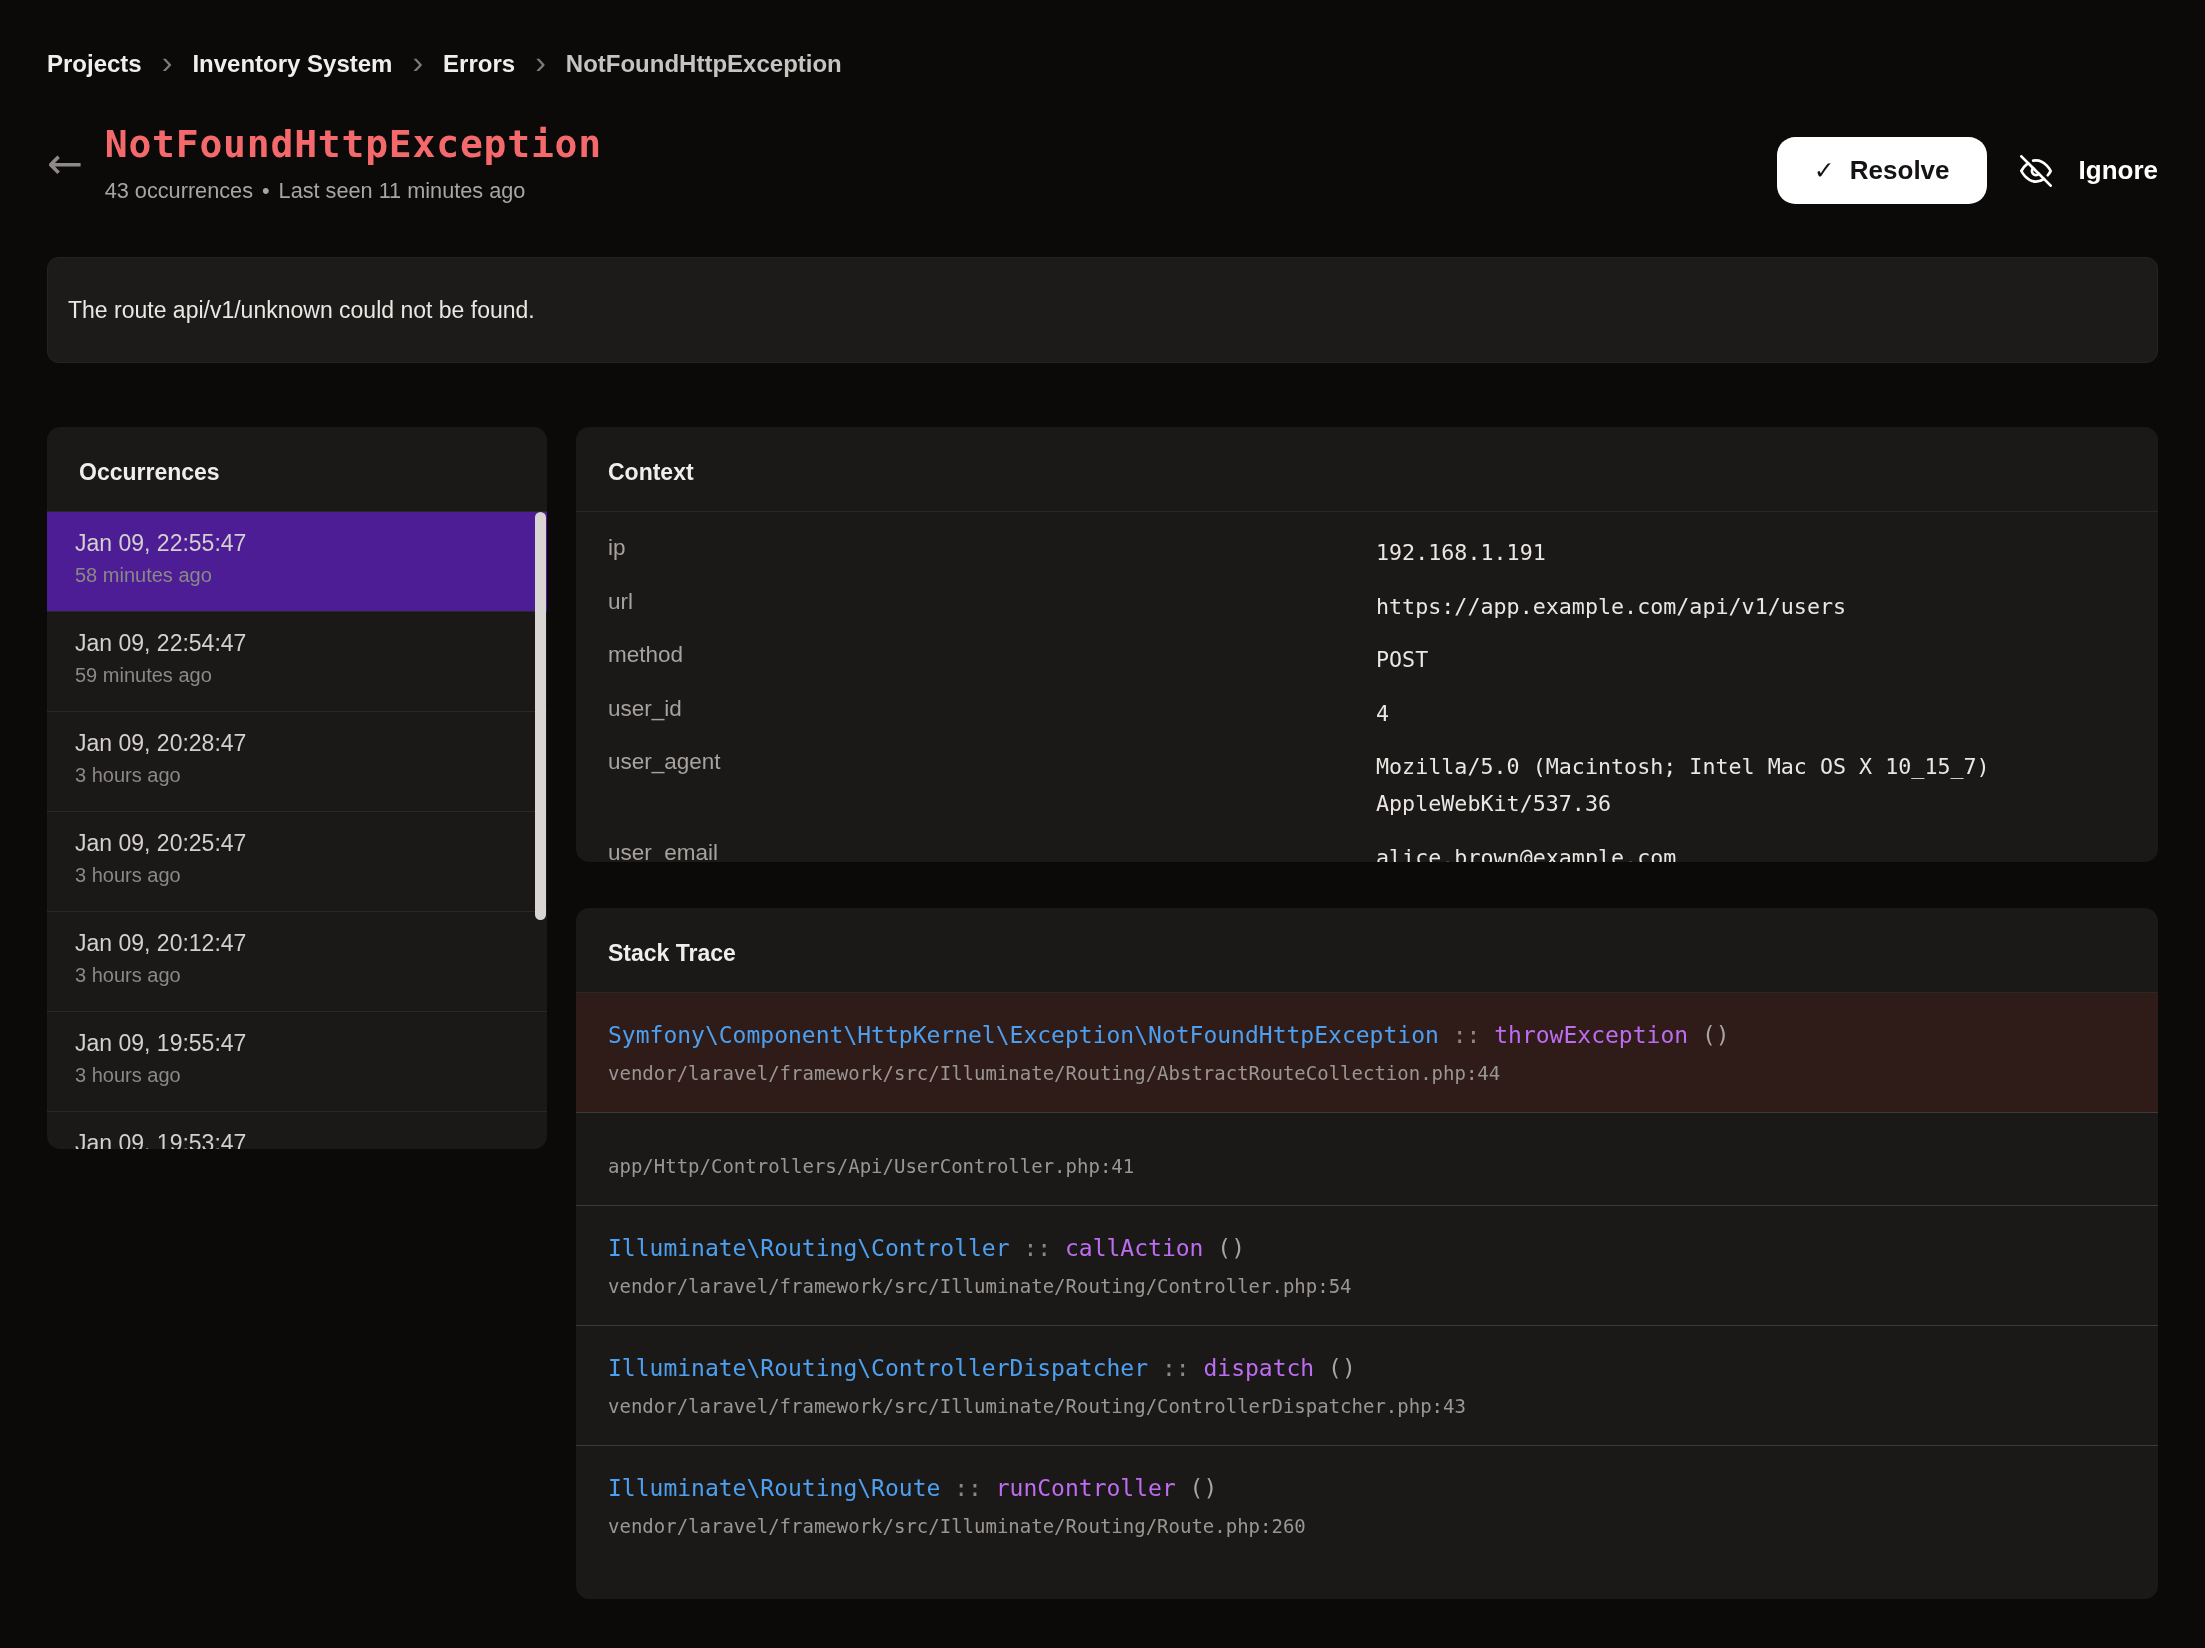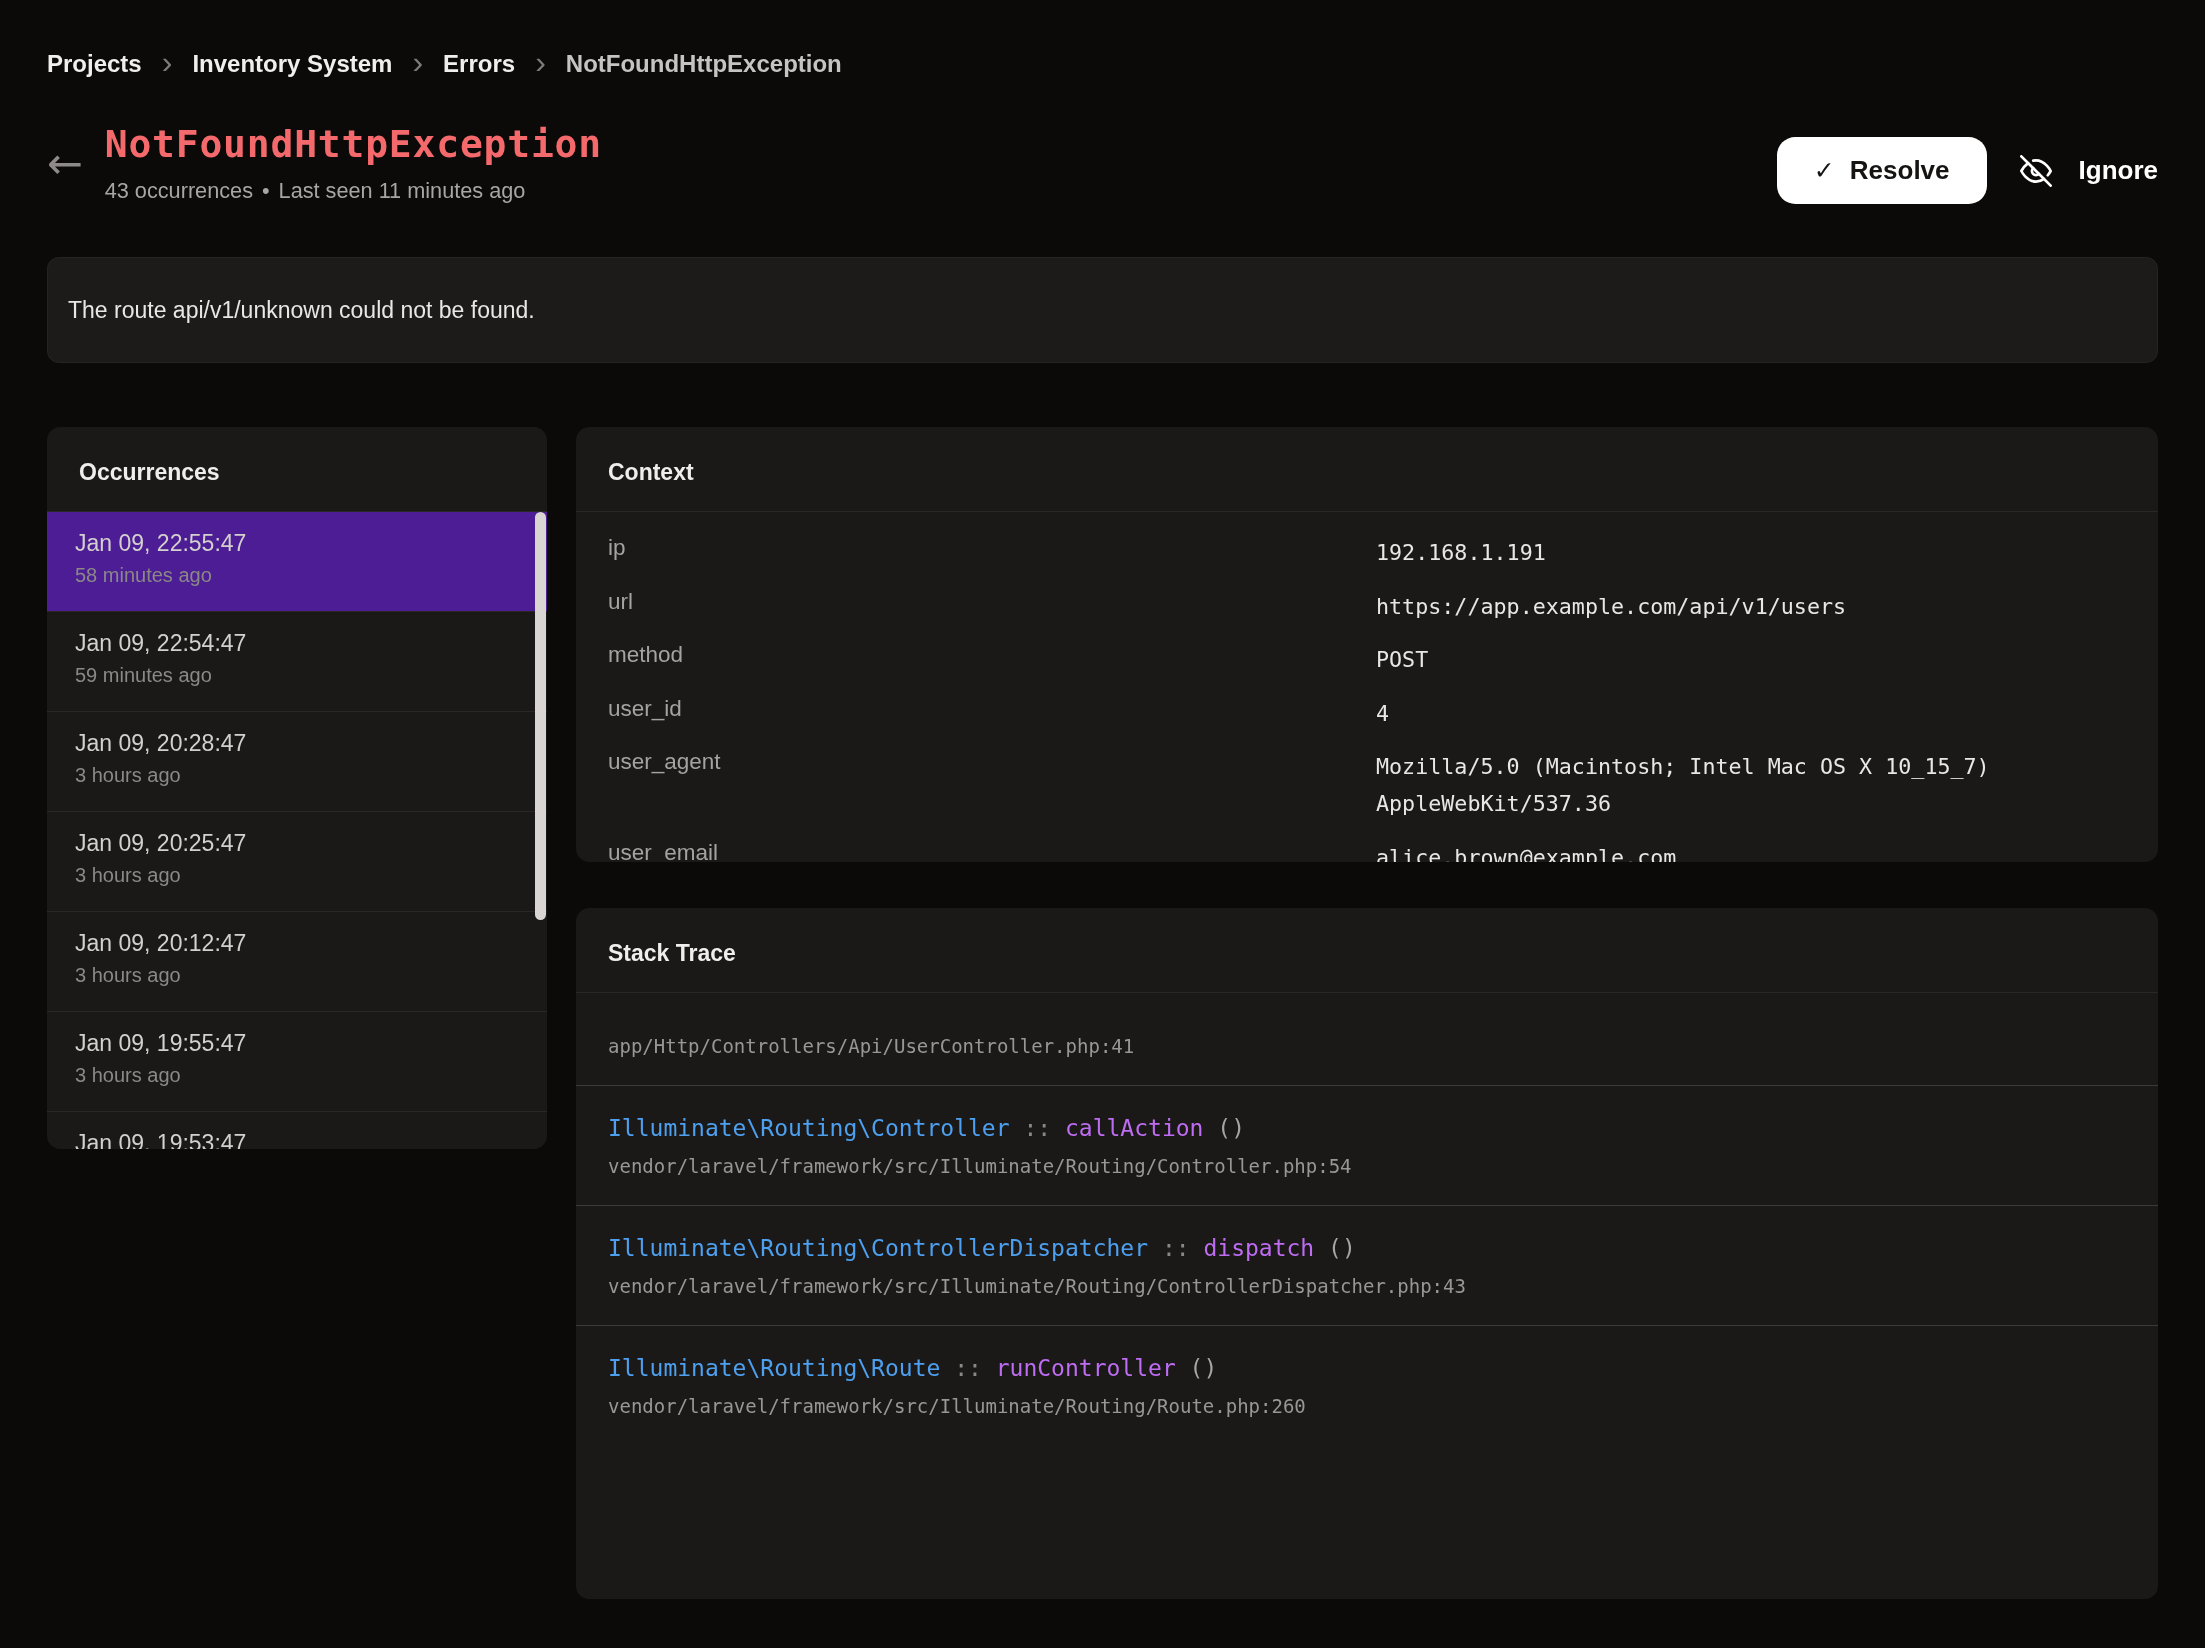--- a/index.html
+++ b/index.html
@@ -190,20 +190,24 @@
             <div class="ctx-row">
               <div class="ctx-key">user_email</div>
               <div class="ctx-val">alice.brown@example.com</div>
             </div>
           </div>
       </section>
 
       <section class="panel stack-panel">
         <div class="panel-header">Stack Trace</div>
         <div class="frames">
+            <div class="frame highlighted">
+              <div class="frame-line1"><span class="fr-class">Symfony\Component\HttpKernel\Exception\NotFoundHttpException</span><span class="fr-sep"> :: </span><span class="fr-method">throwException</span><span class="fr-parens"> ()</span></div>
+              <div class="frame-line2">vendor/laravel/framework/src/Illuminate/Routing/AbstractRouteCollection.php:44</div>
+            </div>
             <div class="frame">
               <div class="frame-line2">app/Http/Controllers/Api/UserController.php:41</div>
             </div>
             <div class="frame">
               <div class="frame-line1"><span class="fr-class">Illuminate\Routing\Controller</span><span class="fr-sep"> :: </span><span class="fr-method">callAction</span><span class="fr-parens"> ()</span></div>
               <div class="frame-line2">vendor/laravel/framework/src/Illuminate/Routing/Controller.php:54</div>
             </div>
             <div class="frame">
               <div class="frame-line1"><span class="fr-class">Illuminate\Routing\ControllerDispatcher</span><span class="fr-sep"> :: </span><span class="fr-method">dispatch</span><span class="fr-parens"> ()</span></div>
               <div class="frame-line2">vendor/laravel/framework/src/Illuminate/Routing/ControllerDispatcher.php:43</div>

